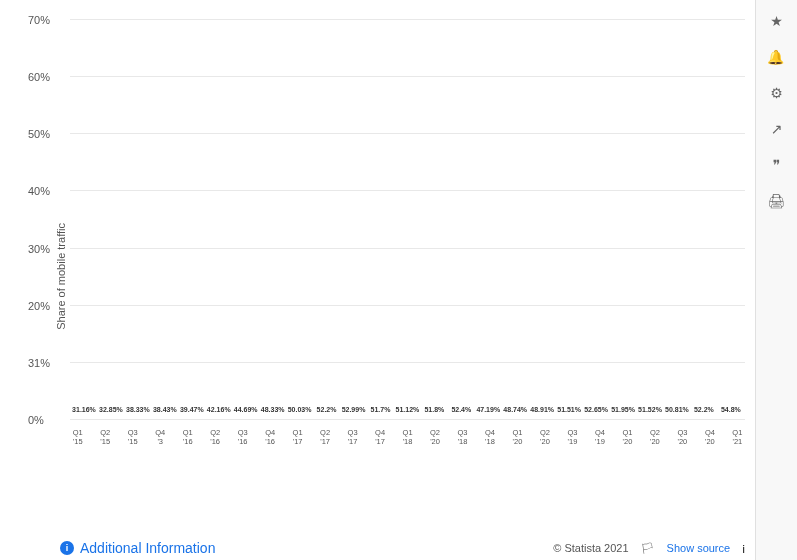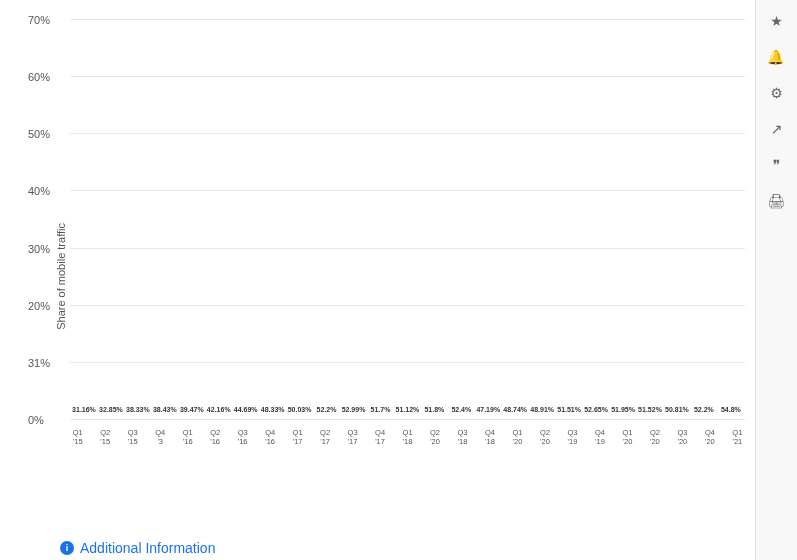--- a/index.html
+++ b/index.html
@@ -332,20 +332,26 @@
           <div class="x-label">Q4 '20</div>
           <div class="x-label">Q1 '21</div>
         </div>
     </div>
 
     <div style="position:absolute; bottom:4px; left:60px; right:10px; display:flex; justify-content:space-between; align-items:center;">
       <div style="display:flex; align-items:center; gap:6px;">
         <span class="info-icon">i</span>
         <span style="color:#1a73e8; font-size:14px; cursor:pointer;">Additional Information</span>
       </div>
+      <div style="display:flex; align-items:center; gap:12px;">
+        <span style="font-size:11px; color:#555;">© Statista 2021</span>
+        <span style="font-size:11px; color:#555;">🏳</span>
+        <span style="color:#1a73e8; font-size:11px; cursor:pointer;">Show source</span>
+        <span style="font-size:11px;">ℹ</span>
+      </div>
     </div>
   </div>
 
   <div class="sidebar">
     <div class="sidebar-icon">★</div>
     <div class="sidebar-icon">🔔</div>
     <div class="sidebar-icon">⚙</div>
     <div class="sidebar-icon">↗</div>
     <div class="sidebar-icon">❞</div>
     <div class="sidebar-icon">🖨</div>

